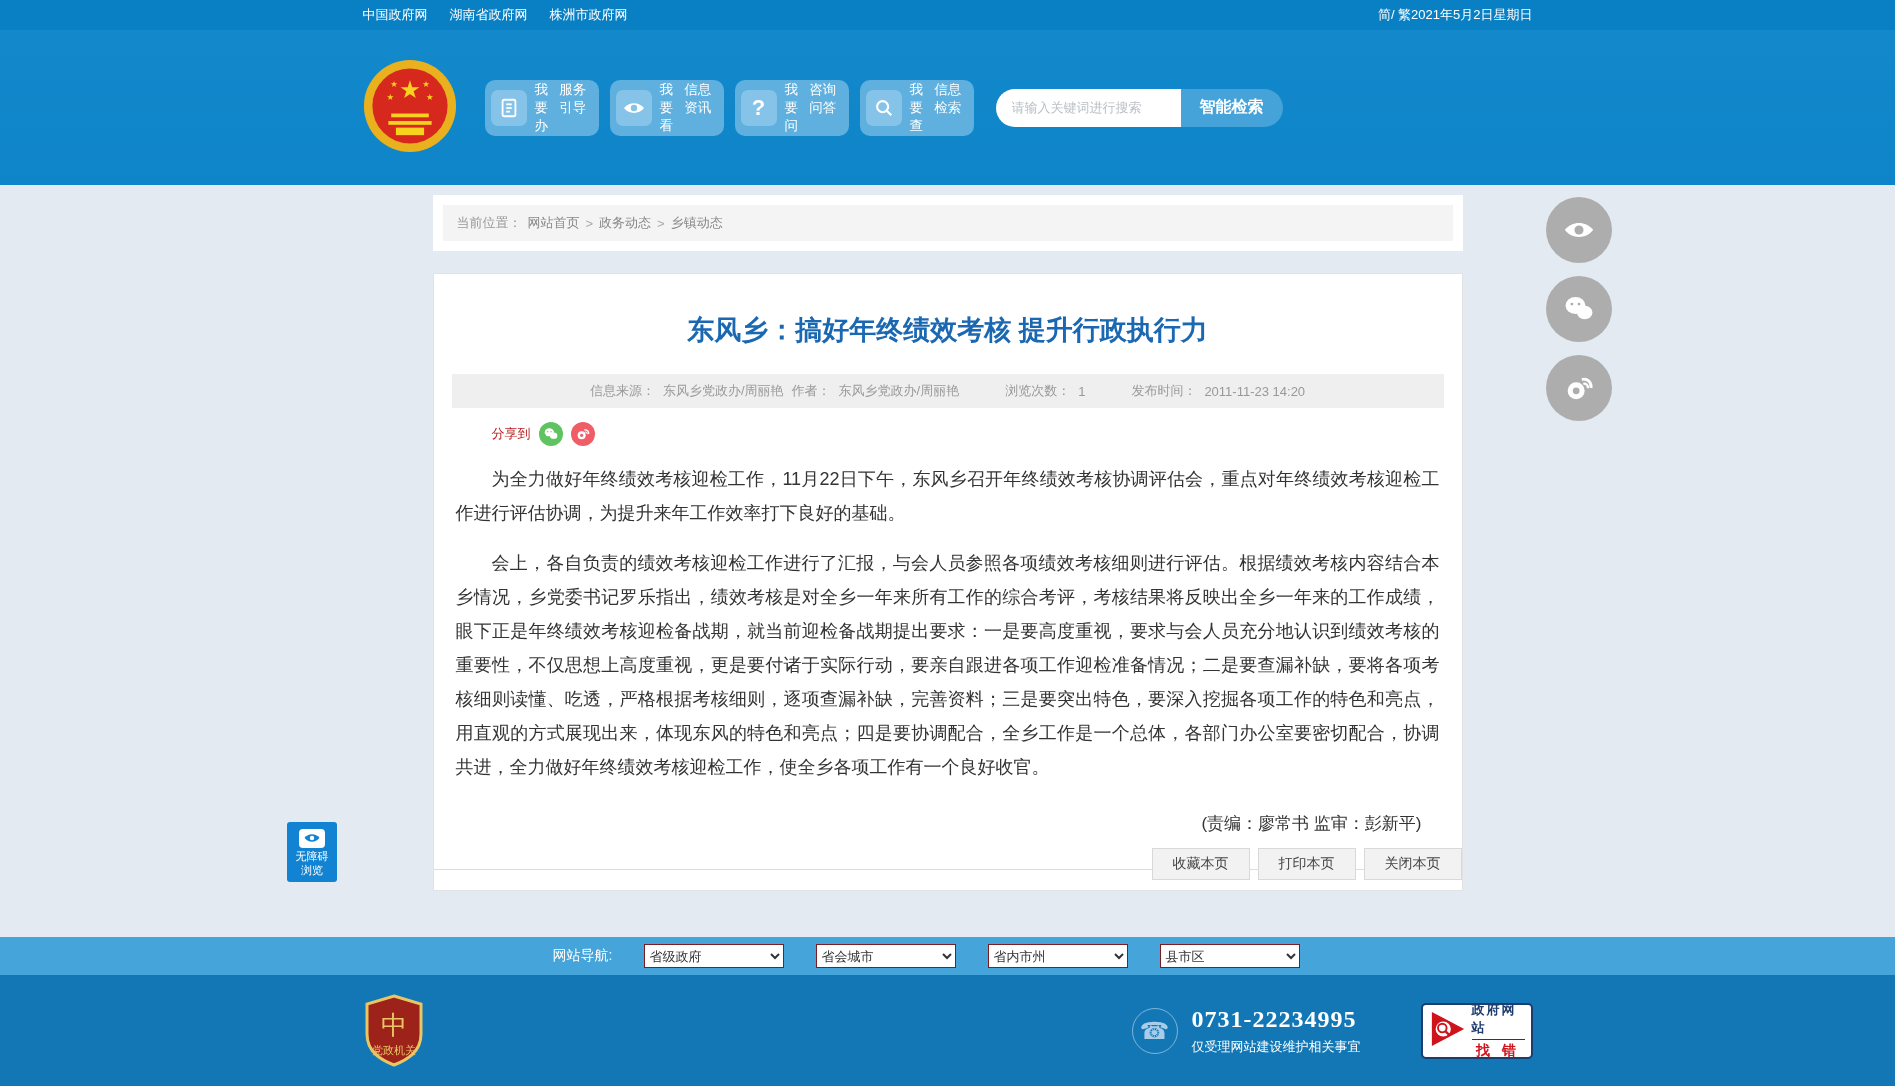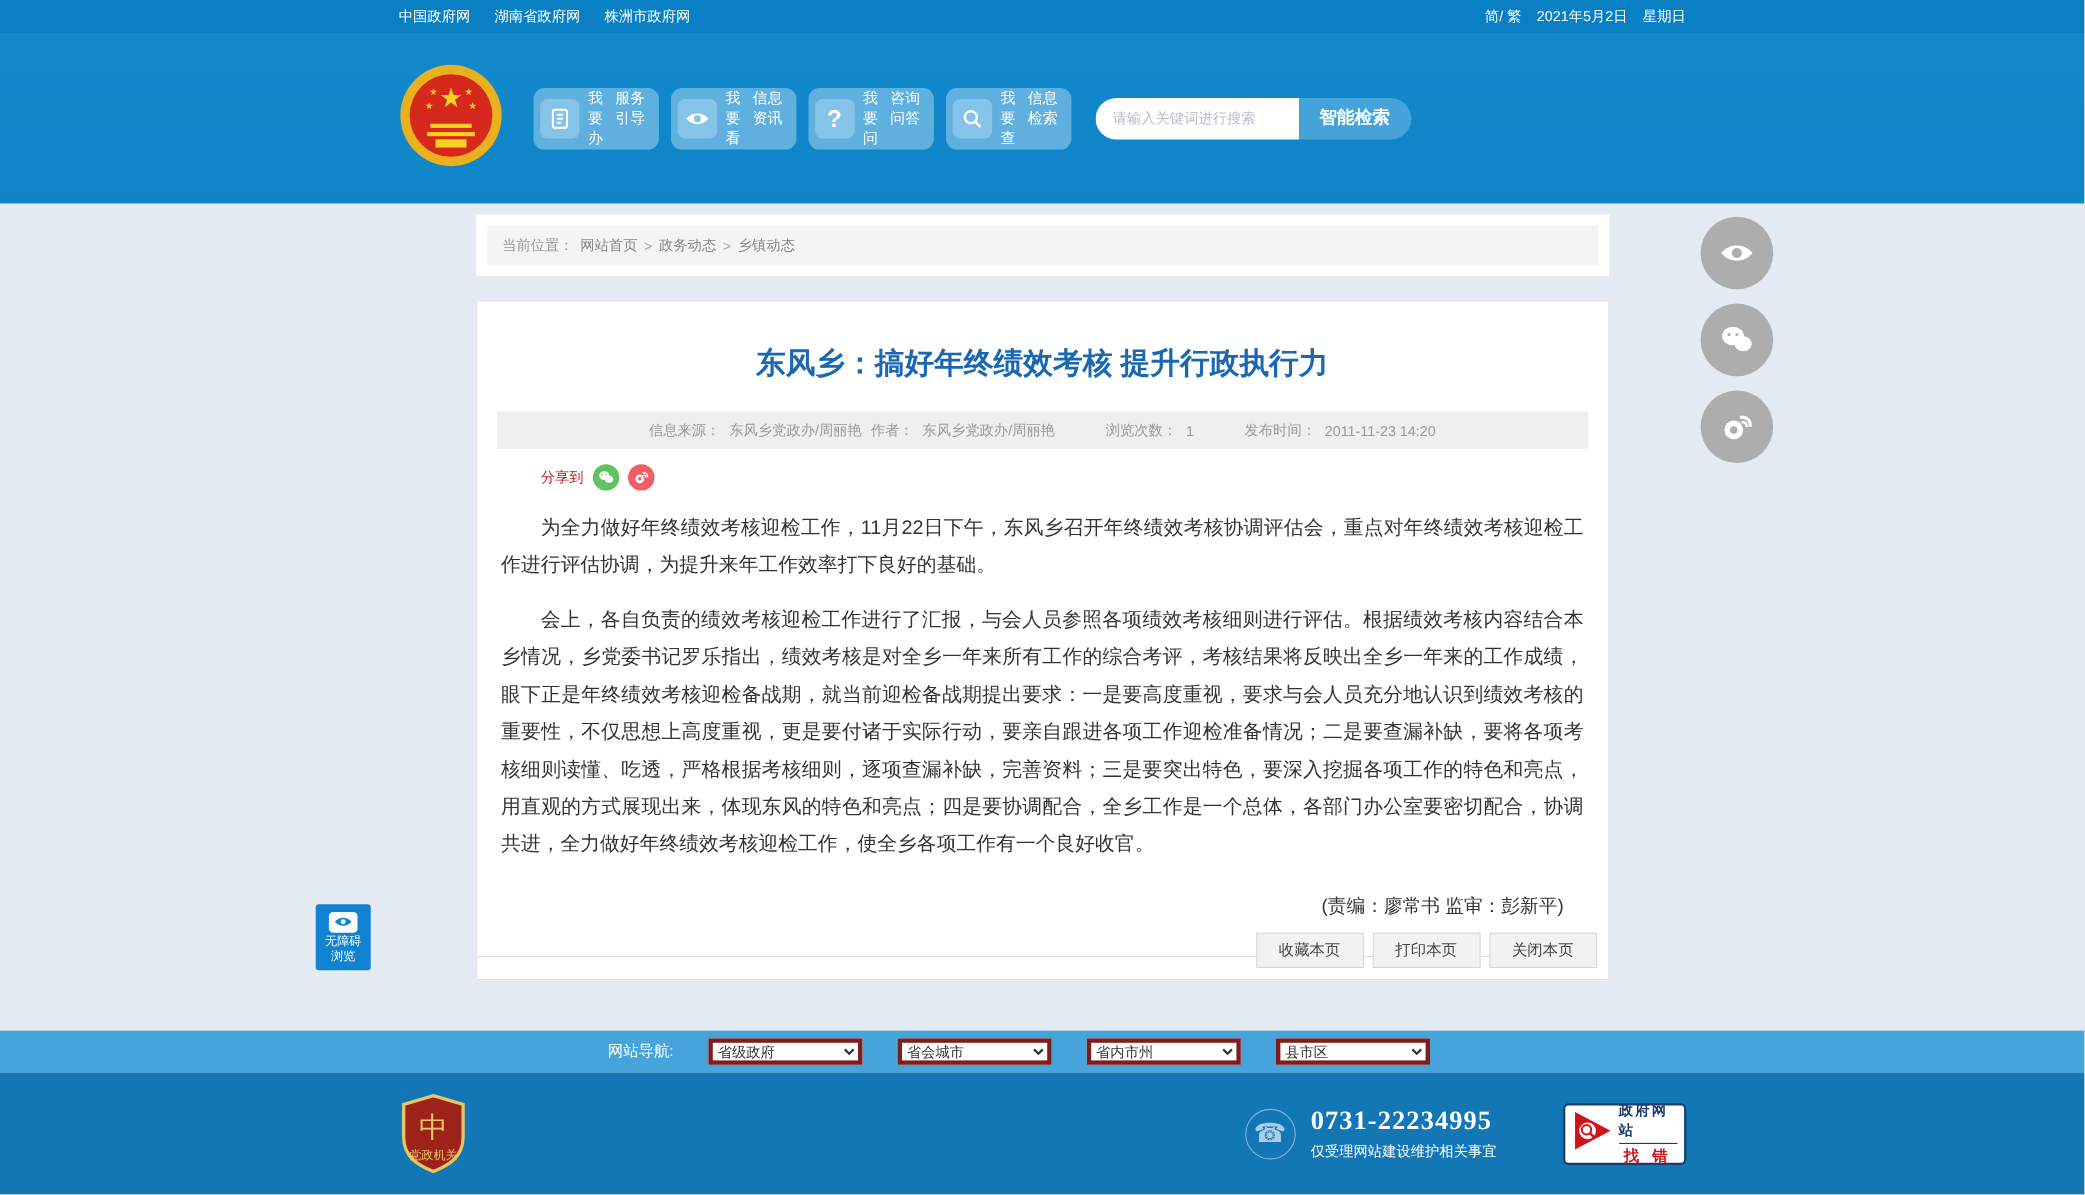--- a/index.html
+++ b/index.html
@@ -5,21 +5,21 @@
   * { margin:0; padding:0; box-sizing:border-box; }
   html,body { width:1895px; height:1086px; overflow:hidden; }
   body { font-family:"Liberation Sans","DejaVu Sans",sans-serif; background:#e3eaf1; position:relative; }
   a { text-decoration:none; cursor:pointer; }
 
   
   .topbar { height:30px; background:#0a80c4; }
   .topbar-inner { width:1170px; margin:0 auto; height:30px; display:flex; align-items:center; justify-content:space-between; }
   .topbar-links { display:flex; gap:22px; }
   .topbar-links a { color:#fff; font-size:13px; }
-  .topbar-right { color:#fff; font-size:13px; display:flex; gap:14px; align-items:center; }
+  .topbar-right { color:#fff; font-size:13px; display:flex; align-items:center; }
 
   
   .header { height:155px; background:linear-gradient(180deg,#1389cc,#0f85c9); position:relative; }
   .header-inner { width:1170px; margin:0 auto; height:155px; display:flex; align-items:center; }
   .brand { display:flex; align-items:center; gap:14px; }
   .brand-text .site-name { color:#fff; font-size:34px; font-weight:bold; letter-spacing:3px; text-shadow:1px 1px 2px rgba(0,0,0,.25); }
   .brand-text .site-url { color:#fff; font-size:15px; letter-spacing:1.5px; margin-top:8px; }
   .services { display:flex; gap:11px; margin-left:28px; }
   .service { width:114px; height:56px; background:#5fb0de; border-radius:10px; display:flex; align-items:center; justify-content:center; gap:8px; padding:0 6px; }
   .service-chip { width:36px; height:36px; background:#86c3e8; border-radius:7px; display:flex; align-items:center; justify-content:center; flex:0 0 auto; }
@@ -41,29 +41,29 @@
   .article h1 { text-align:center; color:#1a67b2; font-size:27px; font-weight:bold; margin:14px 0 26px 0; }
   .meta { background:#efefef; height:34px; display:flex; align-items:center; justify-content:center; gap:8px; font-size:13px; color:#999; }
   .meta b { font-weight:normal; color:#999; }
   .meta .gap { width:30px; }
   .share { display:flex; align-items:center; gap:8px; margin:14px 0 6px 40px; font-size:13px; color:#b91c1c; }
   .share .sicon { width:24px; height:24px; border-radius:50%; display:flex; align-items:center; justify-content:center; cursor:pointer; }
   .share .wechat { background:#5fc35f; }
   .share .weibo { background:#ef5e67; }
   .article p { font-size:18px; color:#333; line-height:34px; text-indent:2em; text-align:justify; margin-top:16px; padding:0 4px; }
   .byline { text-align:right; font-size:17px; color:#333; margin-top:28px; padding-right:22px; }
-  .actions { position:absolute; left:0; right:10px; bottom:0; border-bottom:10px solid #fff; display:flex; justify-content:flex-end; gap:8px; padding:0 0 0 0; border-top:none; }
+  .actions { position:absolute; left:0; right:0; bottom:0; border-bottom:10px solid #fff; display:flex; justify-content:flex-end; gap:8px; padding:0 0 0 0; border-top:none; }
   .actions-line { position:absolute; left:0; right:0; bottom:10px; border-bottom:1px solid #ddd; }
   .action-btn { position:relative; z-index:2; background:#f2f2f2; border:1px solid #d9d9d9; font-size:14px; color:#444; padding:6px 20px; cursor:pointer; font-family:inherit; }
 
   
   .navstrip { height:38px; background:#45a4da; display:flex; align-items:center; }
   .nav-inner { width:1030px; margin:0 auto; display:flex; align-items:center; gap:32px; padding-left:120px; }
   .nav-label { color:#fff; font-size:14px; }
-  .nav-inner select { width:140px; height:24px; font-size:13px; color:#333; border:4px solid #7f1d1d; background:#fff; font-family:inherit; }
+  .nav-inner select { width:140px; height:24px; font-size:13px; color:#333; border:1px solid #7f1d1d; background:#fff; font-family:inherit; }
 
   
   .footer { height:111px; background:#1377b5; }
   .footer-inner { width:1170px; margin:0 auto; height:111px; display:flex; align-items:center; }
   .shield { flex:0 0 auto; margin-right:52px; position:relative; width:62px; height:74px; }
   .f-lines { color:#fff; font-size:13px; line-height:24px; }
   .f-lines a { color:#fff; }
   .f-right { margin-left:auto; display:flex; align-items:center; gap:60px; }
   .phone-group { display:flex; align-items:center; gap:14px; color:#fff; }
   .phone-circle { width:46px; height:46px; border-radius:50%; border:1px solid rgba(255,255,255,.45); display:flex; align-items:center; justify-content:center; font-size:24px; color:#a9cde9; }

